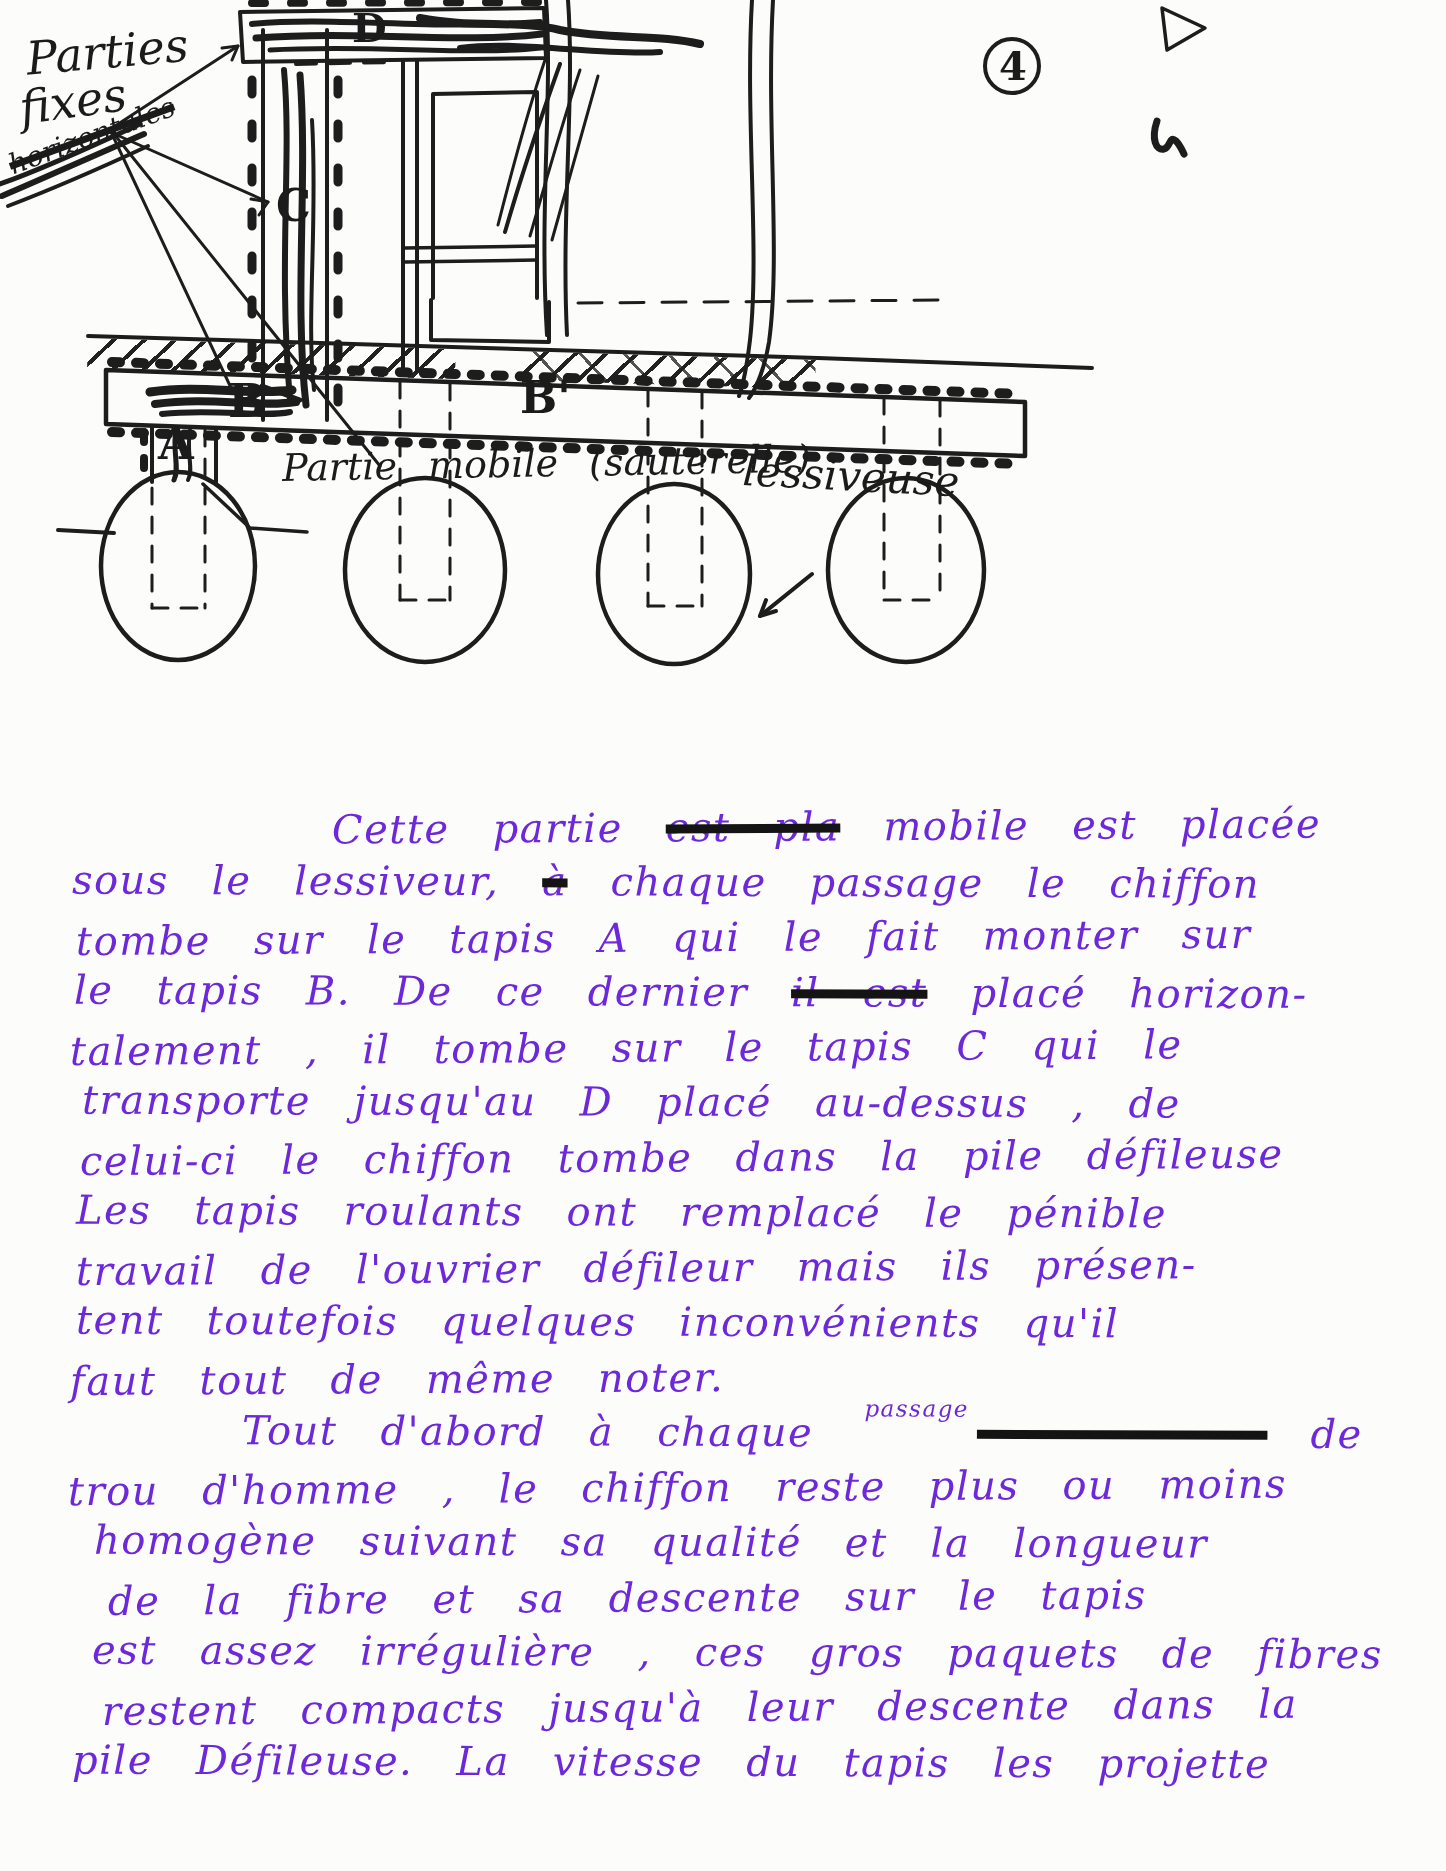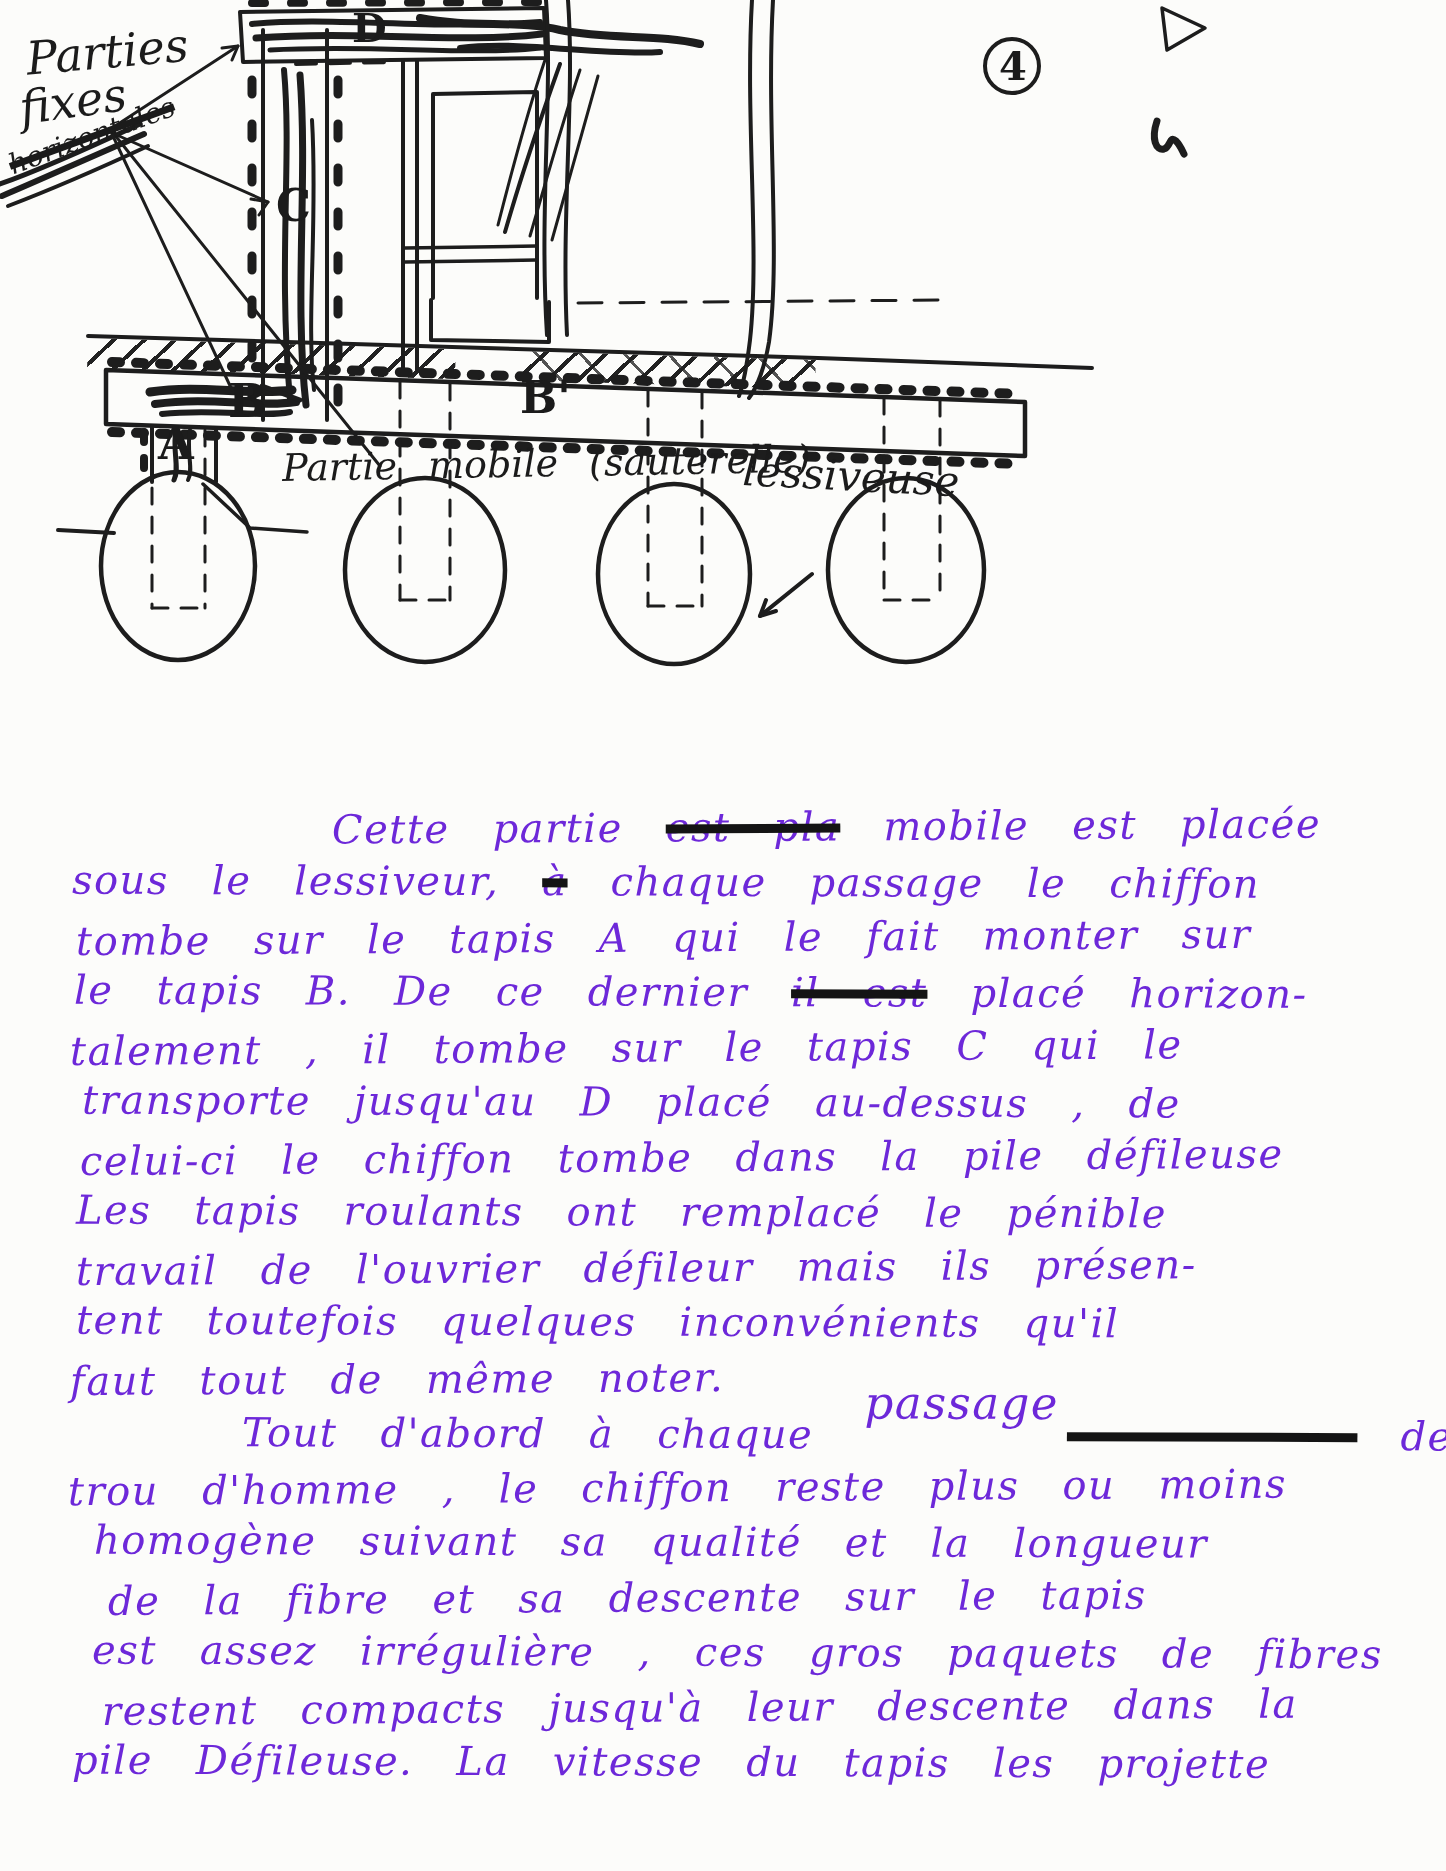--- a/index.html
+++ b/index.html
@@ -33,21 +33,21 @@
     position:absolute;left:64px;top:800px;width:1360px;
     font-size:40px;font-style:italic;
     letter-spacing:1.5px;word-spacing:.72em;
     color:#6d28d9;
   }
   .hline{height:55px;line-height:55px;white-space:nowrap;}
   .hline:nth-child(odd){transform:rotate(-0.35deg);}
   .hline:nth-child(even){transform:rotate(0.2deg);}
   .seg-p{}
   .seg-o{text-decoration:line-through;text-decoration-thickness:9px;text-decoration-color:#141414;}
-  .seg-i{position:relative;top:-30px;margin:12px 8px;font-size:45px;}
+  .seg-i{position:relative;top:-30px;margin:12px 8px;font-size:23px;}
 </style>
 </head>
 <body>
 
 <div class="page">
 
   <div class="hatch" style="left:88px;top:338px;width:368px;height:30px;transform:rotate(1.75deg);"></div>
   <div class="hatch cross" style="left:520px;top:351px;width:296px;height:29px;transform:rotate(1.75deg);"></div>
 
   <svg class="sketch-svg" width="1446" height="700" viewBox="0 0 1446 700">

